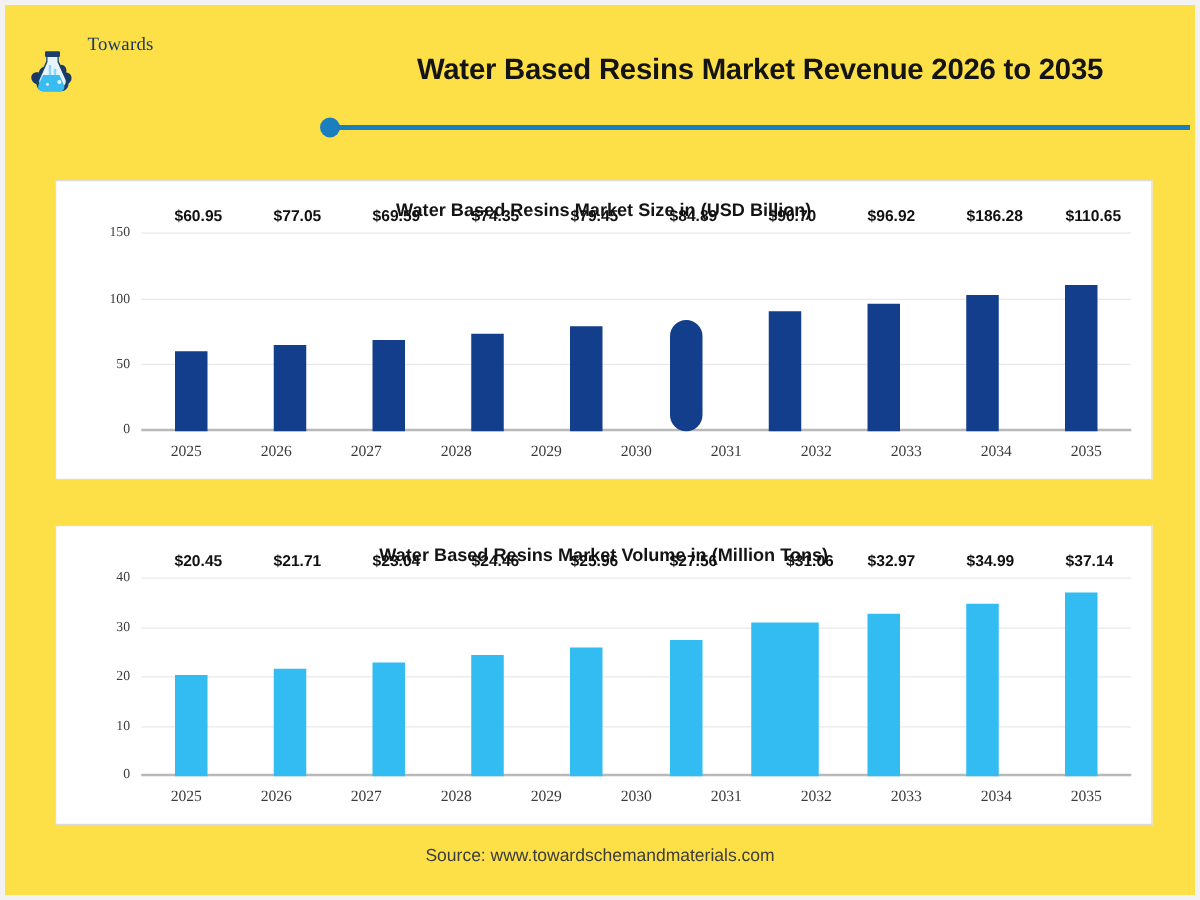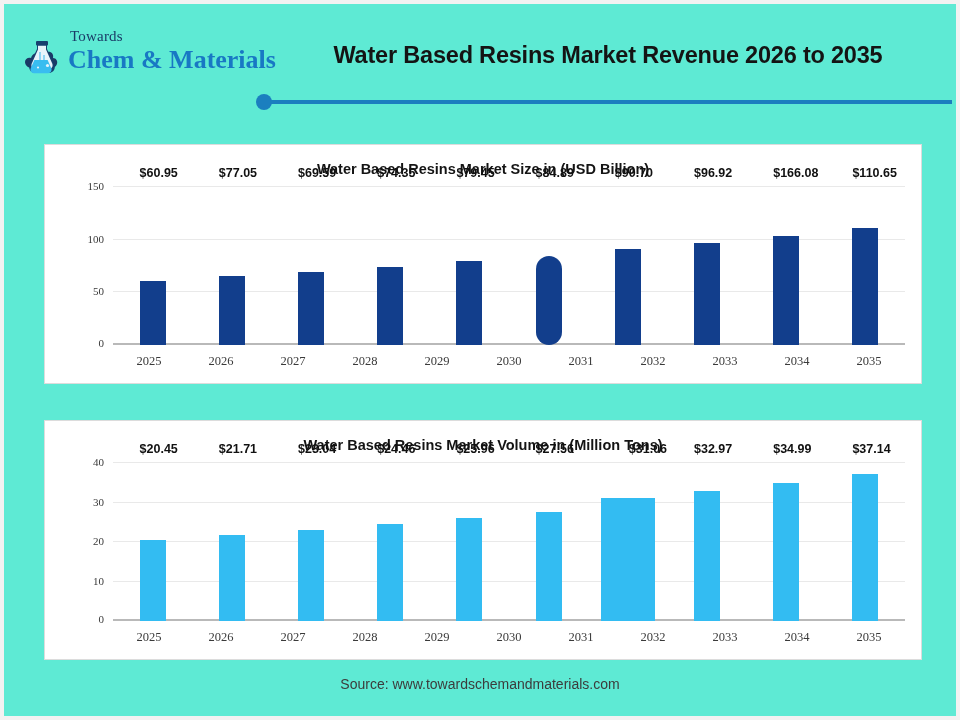--- a/index.html
+++ b/index.html
@@ -11,21 +11,21 @@
     width: 960px;
     height: 720px;
     background: #ffffff;
     font-family: "Liberation Sans", sans-serif;
     overflow: hidden;
   }
   #page {
     position: relative;
     width: 960px;
     height: 720px;
-    background: #5eead4;
+    background: #fde047;
     box-sizing: border-box;
     border: 4px solid #f2f2f2;
   }
 
   
   #header {
     position: absolute;
     left: 0; top: 0;
     width: 952px;
     height: 110px;
@@ -222,21 +222,20 @@
           <path d="M16.4 26 h13.2 l3.6 8 a3.6 3.6 0 0 1 -3 5.2 h-14.4 a3.6 3.6 0 0 1 -3 -5.2 z" fill="#39bdf0"></path>
           <rect x="18" y="7" width="12" height="4.5" rx="1" fill="#17406f"></rect>
           <rect x="21" y="18" width="2" height="8" fill="#8fd6f5"></rect>
           <rect x="25" y="21" width="2" height="5" fill="#8fd6f5"></rect>
           <circle cx="29.5" cy="31.5" r="1.6" fill="#e8f4fb"></circle>
           <circle cx="20" cy="33.5" r="1.1" fill="#e8f4fb"></circle>
         </svg>
       </div>
       <div id="logo-text">
         <div class="logo-line1">Towards</div>
-        <div class="logo-line2">Chem &amp; Materials</div>
       </div>
     </div>
 
     <div id="main-title">Water Based Resins Market Revenue 2026 to 2035</div>
     <div id="rule-dot"></div>
     <div id="rule"></div>
   </div>
 
   <div class="panel" id="panel-size">
     <div class="chart-title">Water Based Resins Market Size in (USD Billion)</div>
@@ -291,21 +290,21 @@
               <div class="bar-label">$90.70</div>
             </div>
           </div>
           <div class="bar-slot">
             <div class="bar" style="height: 64.6133%;">
               <div class="bar-label">$96.92</div>
             </div>
           </div>
           <div class="bar-slot">
             <div class="bar" style="height: 69.0333%;">
-              <div class="bar-label">$166.08</div>
+              <div class="bar-label">$186.28</div>
             </div>
           </div>
           <div class="bar-slot">
             <div class="bar" style="height: 73.7667%;">
               <div class="bar-label">$110.65</div>
             </div>
           </div>
         </div>
     </div>
     <div class="xlabels">

